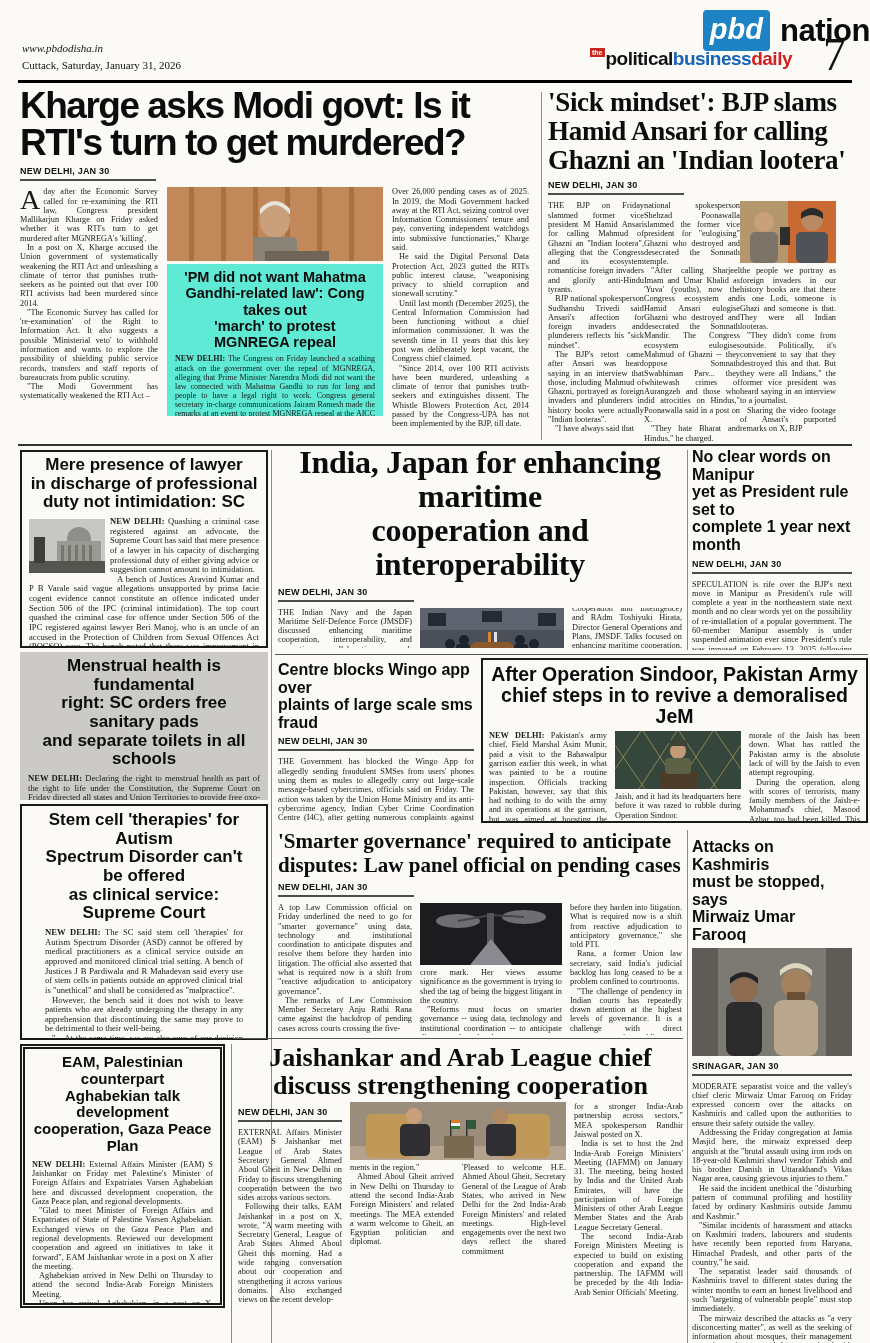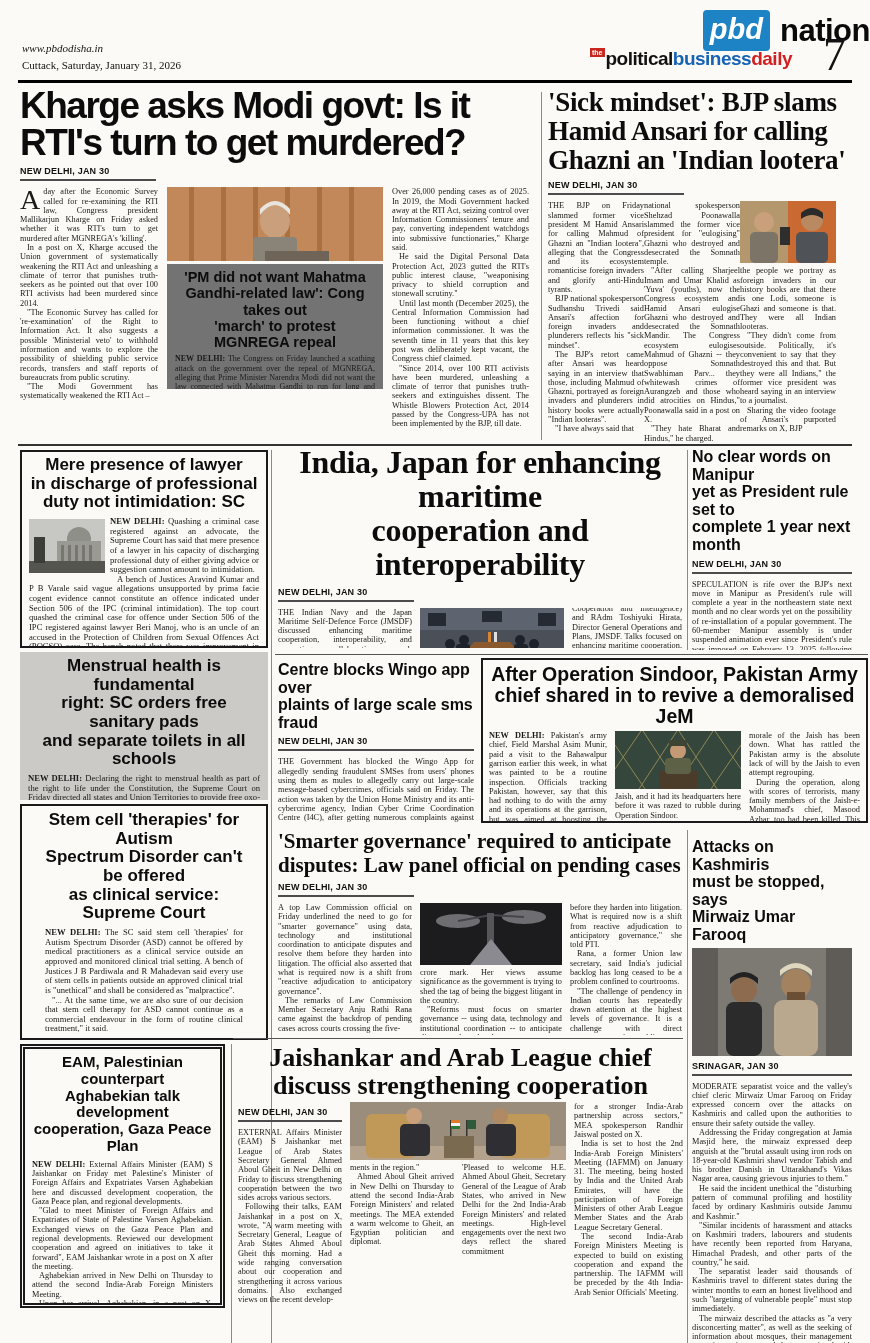--- a/index.html
+++ b/index.html
@@ -40,21 +40,21 @@
   .pbd-nation{display:inline-block;font:700 31px "Liberation Sans",sans-serif;color:#0a0a0a;margin-left:6px;vertical-align:middle;letter-spacing:-.5px}
   #hdr-right{right:78px;top:48px;font-family:"Liberation Sans",sans-serif;font-weight:700;font-size:19px;letter-spacing:-.5px;white-space:nowrap}
   .mh-the{display:inline-block;background:#c8271f;color:#fff;font-size:7px;padding:1px 2px;vertical-align:top;margin-right:1px;letter-spacing:0}
   .mh-political{color:#111}.mh-business{color:#1663b6}.mh-daily{color:#d21f1f}
   #page-num{right:24px;top:28px;font-size:46px;font-weight:400;font-family:"Liberation Serif",serif}
   #rule-top{left:18px;top:80px;width:834px;border-top:3px solid #000}
   
   #art-kharge{left:20px;top:88px;width:517px}
   #art-kharge .cols{gap:9px;height:252px;overflow:hidden;margin-top:2px}
   .kh-c1{width:138px}.kh-c2{width:216px}.kh-c3{width:137px}
-  .subbox{background:#737373;padding:5px 8px 4px;height:125px;overflow:hidden}
+  .subbox{background:#5eead4;padding:5px 8px 4px;height:152px;overflow:hidden}
   .subbox .body p{font-size:8px;line-height:1.14}
   #vdiv1{left:541px;top:92px;height:348px}
   #art-ansari{left:548px;top:88px;width:304px}
   #art-ansari .cols{height:243px;overflow:hidden;margin-top:2px}
   .an-c{width:96px}
   #hr1{left:18px;top:444px;width:834px;border-top:2px solid #333}
   #art-lawyer{left:20px;top:450px;width:248px;height:198px;border:2px solid #1a1a1a;padding:4px 7px;overflow:hidden}
   .sc-photo{float:left;margin:2px 5px 2px 0}
   #art-menstrual{left:20px;top:652px;width:248px;height:148px;background:#cbcac6;padding:5px 8px;overflow:hidden}
   #art-stemcell{left:20px;top:804px;width:248px;height:236px;border:2px solid #1a1a1a;padding:5px 23px;overflow:hidden}
@@ -220,20 +220,21 @@
 
     </div>
   </section>
 
   <section class="abs" id="art-stemcell">
     <h2 class="hl-sans hsbox tc boxhead">Stem cell 'therapies' for Autism
 Spectrum Disorder can't be offered
 as clinical service: Supreme Court</h2>
     <div class="body bigger">
       <p class="ni"><span class="loc">NEW DELHI:</span><span> The SC said stem cell 'therapies' for Autism Spectrum Disorder (ASD) cannot be offered by medical practitioners as a clinical service outside an approved and monitored clinical trial setting. A bench of Justices J B Pardiwala and R Mahadevan said every use of stem cells in patients outside an approved clinical trial is "unethical" and shall be considered as "malpractice".</span></p>
+      <p>However, the bench said it does not wish to leave patients who are already undergoing the therapy in any apprehension that discontinuing the same may prove to be detrimental to their well-being.</p>
       <p>"... At the same time, we are also sure of our decision that stem cell therapy for ASD cannot continue as a commercial endeavour in the form of routine clinical treatment," it said.</p>
 
     </div>
   </section>
 
   <section class="abs" id="art-eam">
     <h2 class="hl-sans hs16 tc boxhead">EAM, Palestinian counterpart
 Aghabekian talk development
 cooperation, Gaza Peace Plan</h2>
     <div class="body">
@@ -295,21 +296,21 @@
 plaints of large scale sms fraud</h2>
     <div class="dateline">NEW DELHI, JAN 30</div>
     <div class="body">
       <p class="ni">THE Government has blocked the Wingo App for allegedly sending fraudulent SMSes from users' phones using them as mules to allegedly carry out large-scale message-based cybercrimes, officials said on Friday. The action was taken by the Union Home Ministry and its anti-cybercrime agency, Indian Cyber Crime Coordination Centre (I4C), after getting numerous complaints against the Android application.</p>
 
     </div>
   </section>
 
   <section class="abs" id="art-sindoor">
     <h2 class="hl-sans hs20 tc">After Operation Sindoor, Pakistan Army
-chief shared in to revive a demoralised JeM</h2>
+chief steps in to revive a demoralised JeM</h2>
     <div class="cols">
       <div class="sd-c1 body">
         <p class="ni"><span class="loc">NEW DELHI:</span><span> Pakistan's army chief, Field Marshal Asim Munir, paid a visit to the Bahawalpur garrison earlier this week, in what was painted to be a routine inspection. Officials tracking Pakistan, however, say that this had nothing to do with the army and its operations at the garrison, but was aimed at boosting the morale of the Jaish-e-Mohammad.</span></p>
 
       </div>
       <div class="sd-c2 body">
         <svg class="photo" width="126" height="58" viewBox="0 0 126 58" preserveAspectRatio="none">
           <rect width="126" height="58" fill="#35473c"></rect>
           <g stroke="#b5a05c" stroke-width="1" opacity=".7" fill="none">
             <path d="M0 14 L30 58 M28 0 L66 58 M64 0 L102 58 M100 0 L126 38"></path>

